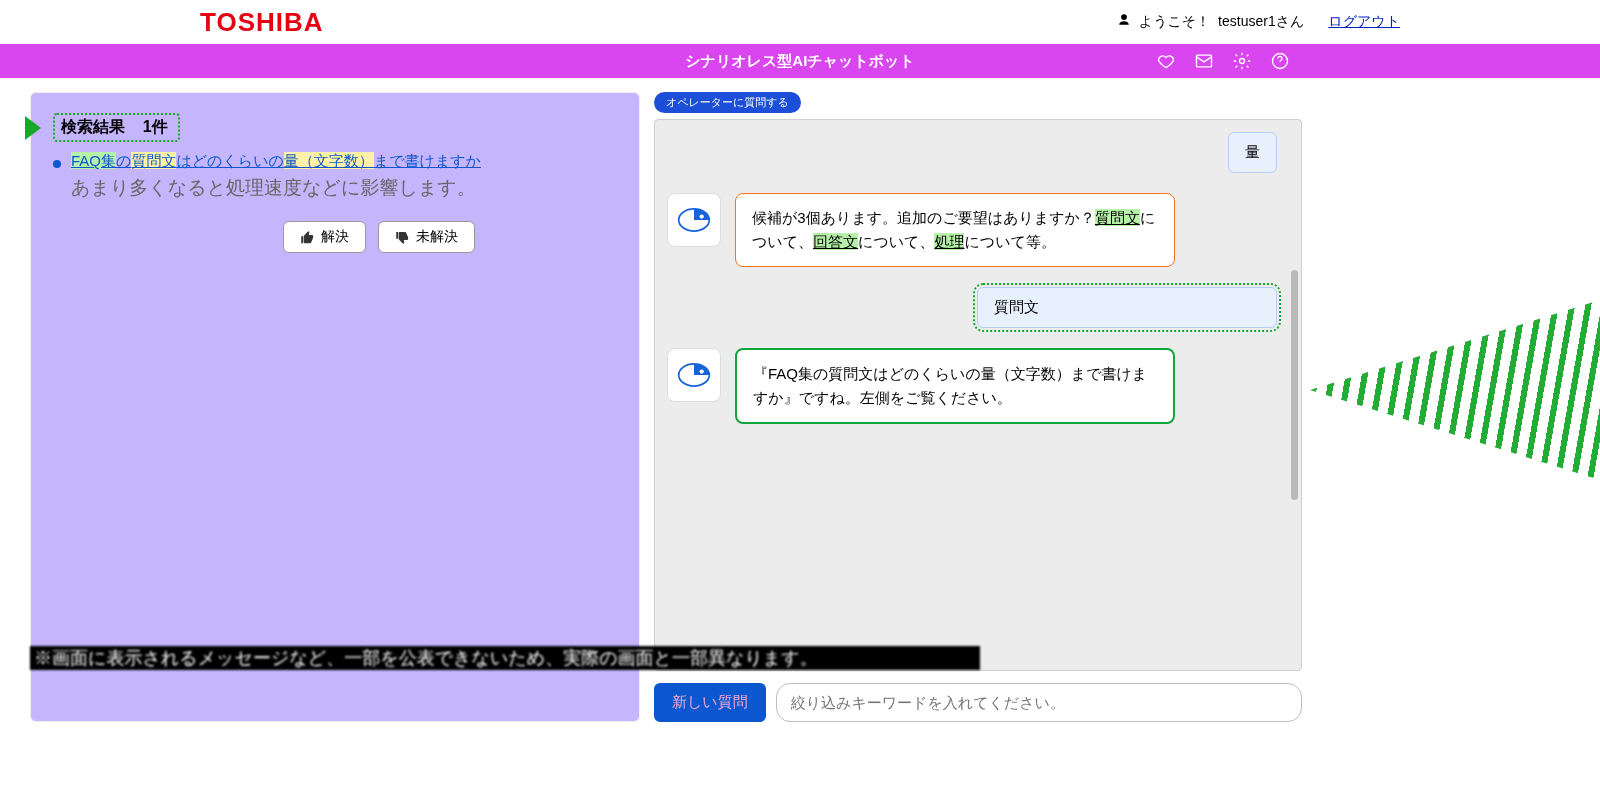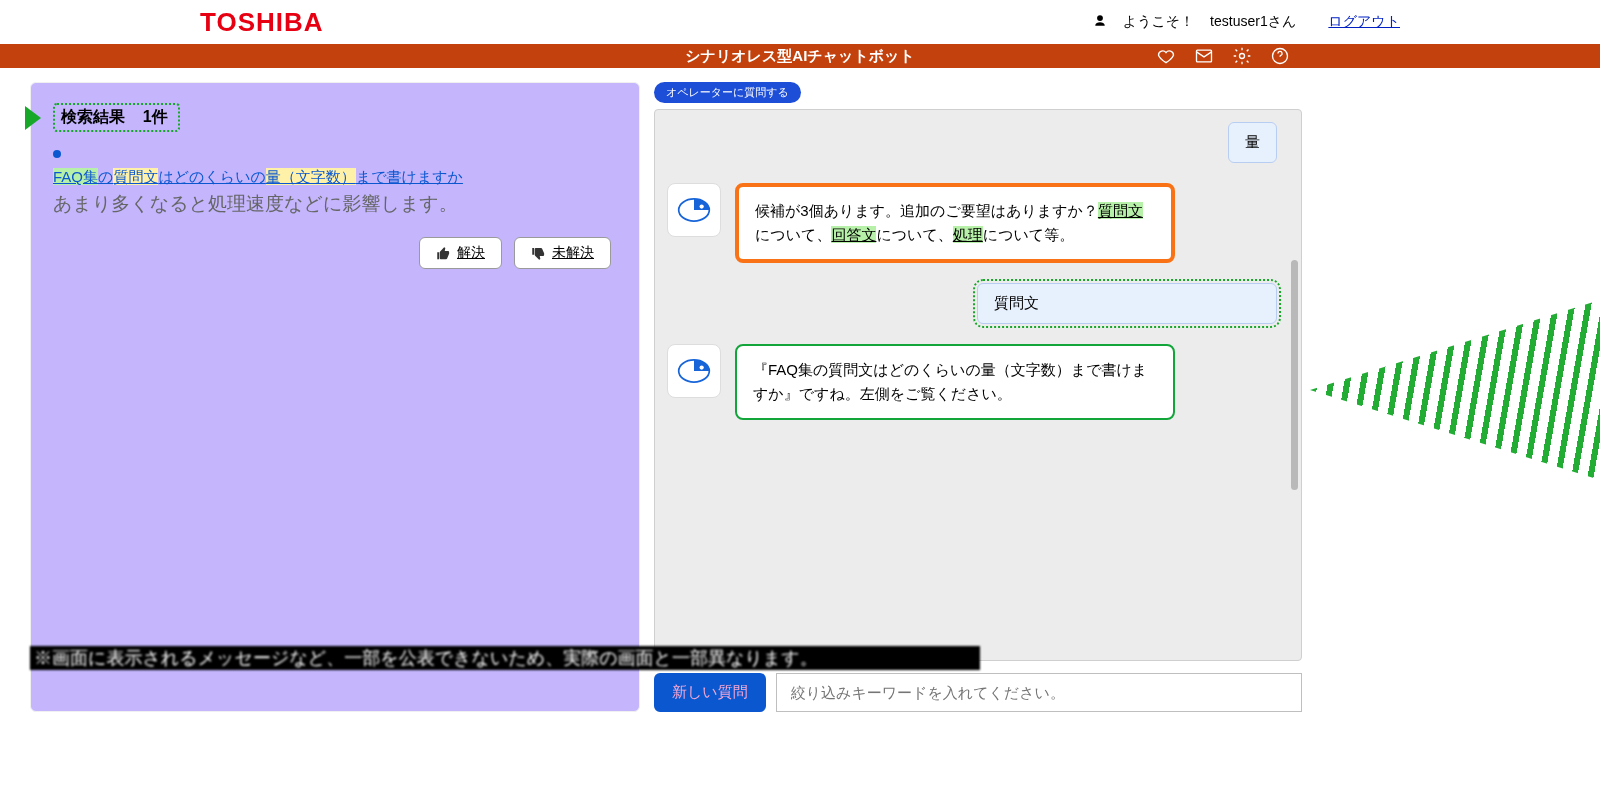--- a/index.html
+++ b/index.html
@@ -3,71 +3,71 @@
 <meta charset="utf-8">
 <style>
   * { box-sizing: border-box; }
   html, body { margin: 0; padding: 0; font-family: "Hiragino Kaku Gothic ProN","Meiryo",sans-serif; background:#fff; }
   .page { width:1600px; height:800px; position:relative; overflow:hidden; }
 
   
   .top { height:44px; display:flex; align-items:center; padding:0 200px; }
   .logo { color:#e60012; font-weight:800; font-size:26px; letter-spacing:1px; }
   .top-spacer { flex:1; }
-  .welcome { display:flex; align-items:flex-end; gap:16px; font-size:14px; color:#000; }
+  .welcome { display:flex; align-items:flex-start; gap:8px; font-size:14px; color:#000; }
   .welcome .user-ic svg { width:14px; height:14px; }
   .logout { color:#0020c2; text-decoration:underline; margin-left:16px; font-size:14px; }
 
   
-  .darkbar { background:#c2410c; color:#fff; height:24px; display:flex; align-items:center; position:relative; }
+  .darkbar { background:#d946ef; color:#fff; height:34px; display:flex; align-items:center; position:relative; }
   .darkbar .title { position:absolute; left:50%; transform:translateX(-50%); font-size:15px; font-weight:600; }
   .darkbar .icons { position:absolute; right:310px; display:flex; gap:18px; align-items:center; }
   .darkbar .icons span { display:inline-flex; }
   .darkbar svg { width:20px; height:20px; stroke:#fff; fill:none; stroke-width:1.6; }
 
   
   .body { display:flex; padding:14px 298px 0 30px; gap:14px; height:calc(100% - 62px - 34px - 60px); }
   .left { width:610px; background:#c4b5fd; border:1px solid #f0f0f0; border-radius:6px; padding:20px 22px; position:relative; }
   .right { flex:1; display:flex; flex-direction:column; min-width:0; }
 
   
   .result-header-box { border:2px dotted #17a82a; border-radius:4px; padding:2px 10px 2px 6px; display:inline-block; margin-bottom:10px; position:relative; }
   .result-header-box::before { content:""; position:absolute; left:-30px; top:50%; transform:translateY(-50%); width:0; height:0;
     border-top:12px solid transparent; border-bottom:12px solid transparent; border-left:16px solid #17a82a; }
   .result-header { font-weight:700; font-size:16px; }
-  .result-item { display:flex; gap:10px;flex-direction:column; }
+  .result-item { display:flex; gap:10px; }
   .bullet { width:8px; height:8px; border-radius:50%; background:#0b57d0; margin-top:8px; flex:0 0 8px; }
   .faq-link { color:#0b57d0; text-decoration:underline; font-size:15px; }
   .hl-g { background:#b7f0a8; }
   .hl-y { background:#fff2a8; }
   .faq-bold { font-weight:700; font-size:15px; margin-top:4px; }
   .faq-note { color:#666; font-size:19px; margin-top:4px; }
   .fb-row { display:flex; gap:12px; justify-content:flex-end; margin-top:20px; padding-right:6px; }
-  .fb-btn { border:1px solid #9a9a9a; border-radius:6px; background:#fff; padding:6px 16px; font-size:14px; display:flex; gap:6px; align-items:center; cursor:pointer;text-decoration:underline; }
+  .fb-btn { border:1px solid #9a9a9a; border-radius:6px; background:#fff; padding:6px 16px; font-size:14px; display:flex; gap:6px; align-items:center; cursor:pointer; }
   .fb-btn svg { width:15px; height:15px; }
 
   
   .op-row { margin-bottom:6px; }
   .op-pill { display:inline-block; background:#1d4ed8; color:#fff; font-size:11px; padding:3px 12px; border-radius:999px; }
   .chat { flex:1; background:#ececec; border:1px solid #cfcfcf; border-radius:4px; padding:12px 10px 12px 12px; position:relative; overflow:hidden; }
   .scrollbar { position:absolute; right:3px; top:150px; width:7px; height:230px; background:#b9b9b9; border-radius:4px; }
   .chat-inner { display:flex; flex-direction:column; gap:20px; padding-right:14px; }
 
   .user-bubble { align-self:flex-end; background:#e7f0fd; border:1px solid #b8cdf2; border-radius:6px; padding:10px 16px; font-size:15px; max-width:300px; }
   .user-bubble.hl-border { outline:2px dotted #17a82a; outline-offset:2px; width:300px; }
 
   .bot-row { display:flex; gap:14px; align-items:flex-start; }
   .bot-av { width:54px; height:54px; background:#fff; border:1px solid #ddd; border-radius:8px; display:flex; align-items:center; justify-content:center; flex:0 0 54px; }
-  .bot-bubble { background:#fff; border:4px solid #f97316; border-radius:8px; padding:12px 16px; font-size:15px; line-height:1.6; max-width:440px; }
+  .bot-bubble { background:#fff; border:1px solid #f97316; border-radius:8px; padding:12px 16px; font-size:15px; line-height:1.6; max-width:440px; }
   .bot-bubble.green-border { border:2px solid #12a53a; }
   .kw { background:#b7f0a8; text-decoration:underline; }
 
   .input-row { display:flex; gap:10px; margin-top:12px; }
   .newq { background:#0b57d0; color:#f9a8d4; border:none; border-radius:6px; padding:10px 18px; font-size:15px; cursor:pointer; }
-  .qinput { flex:1; border:1px solid #bfbfbf; border-radius:0; padding:10px 14px; font-size:15px; }
+  .qinput { flex:1; border:1px solid #bfbfbf; border-radius:14px; padding:10px 14px; font-size:15px; }
 
   
   .accent { position:absolute; right:0; top:300px; width:290px; height:180px;
     background:repeating-linear-gradient(100deg,#17a82a 0 6px,#fff 6px 16px);
     clip-path:polygon(0 50%,100% 0,100% 100%); opacity:.95; }
 
   
   .bottom { position:absolute; left:30px; bottom:130px; width:950px; height:24px;
     background:#000; color:#fff; font-size:18px; display:flex; align-items:center; padding-left:4px; filter:blur(1px); }
 </style>

